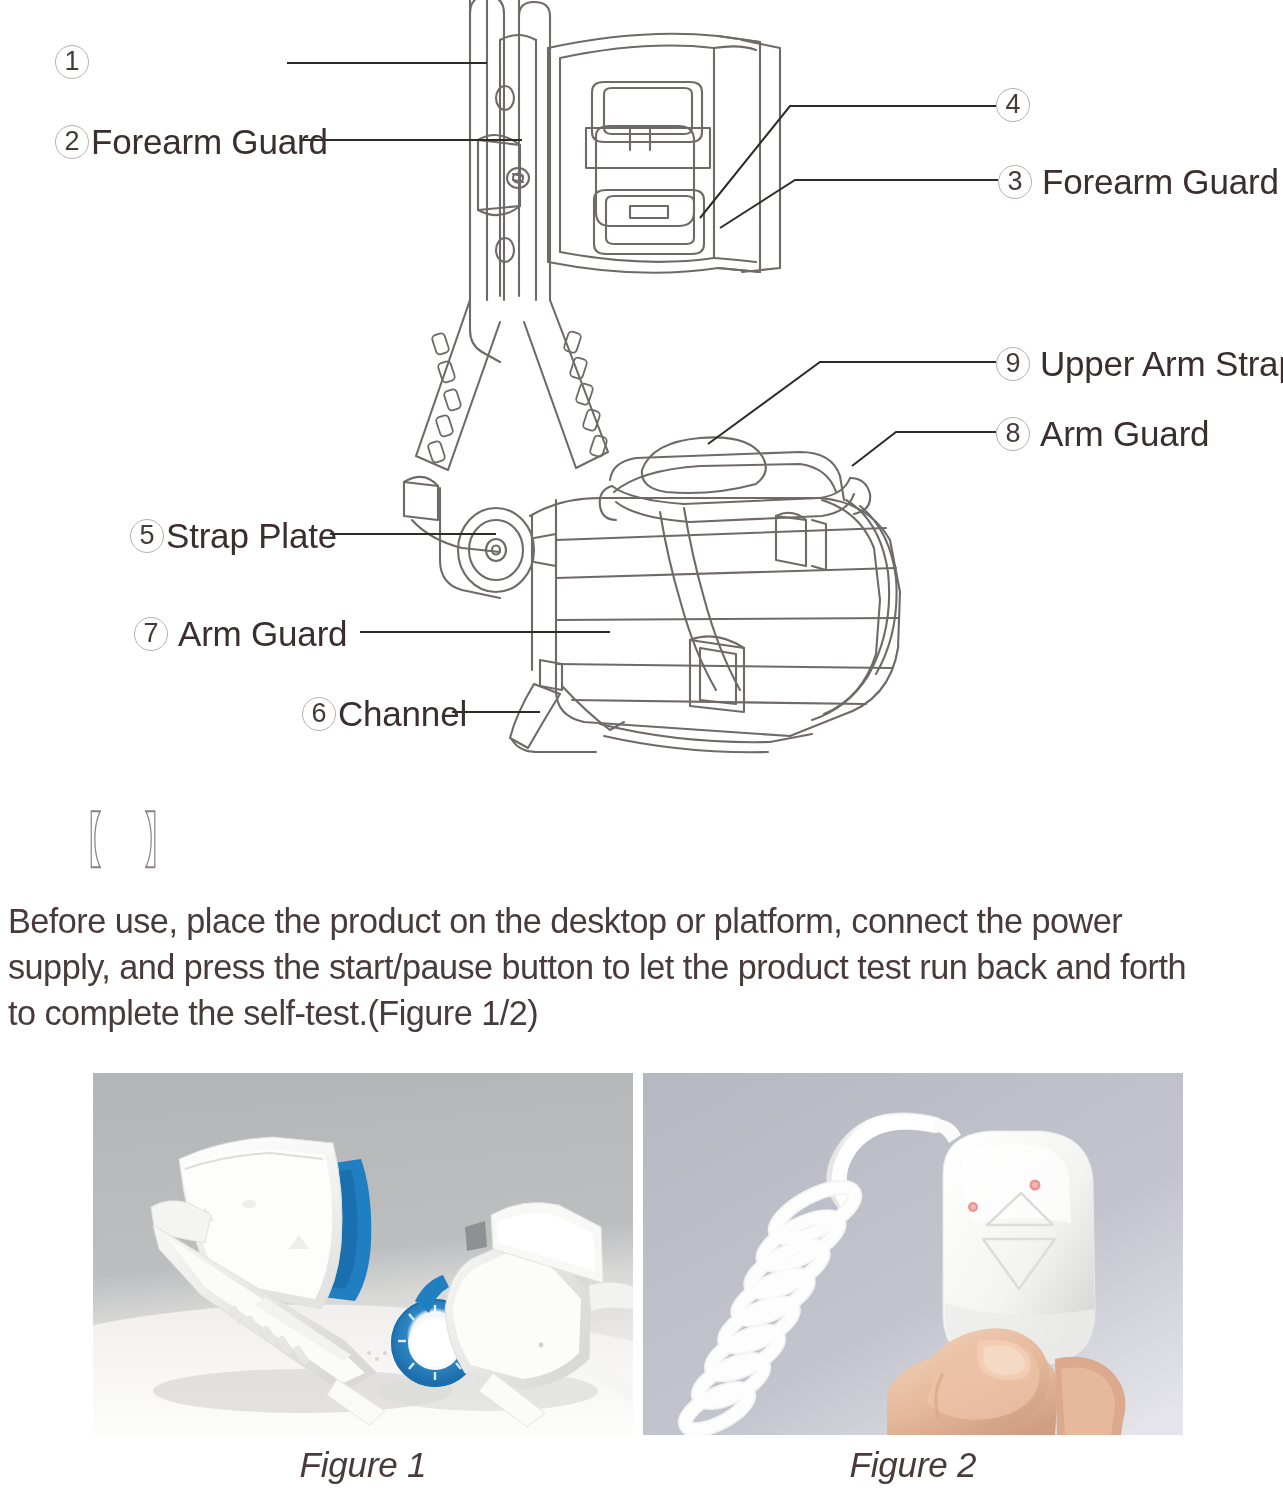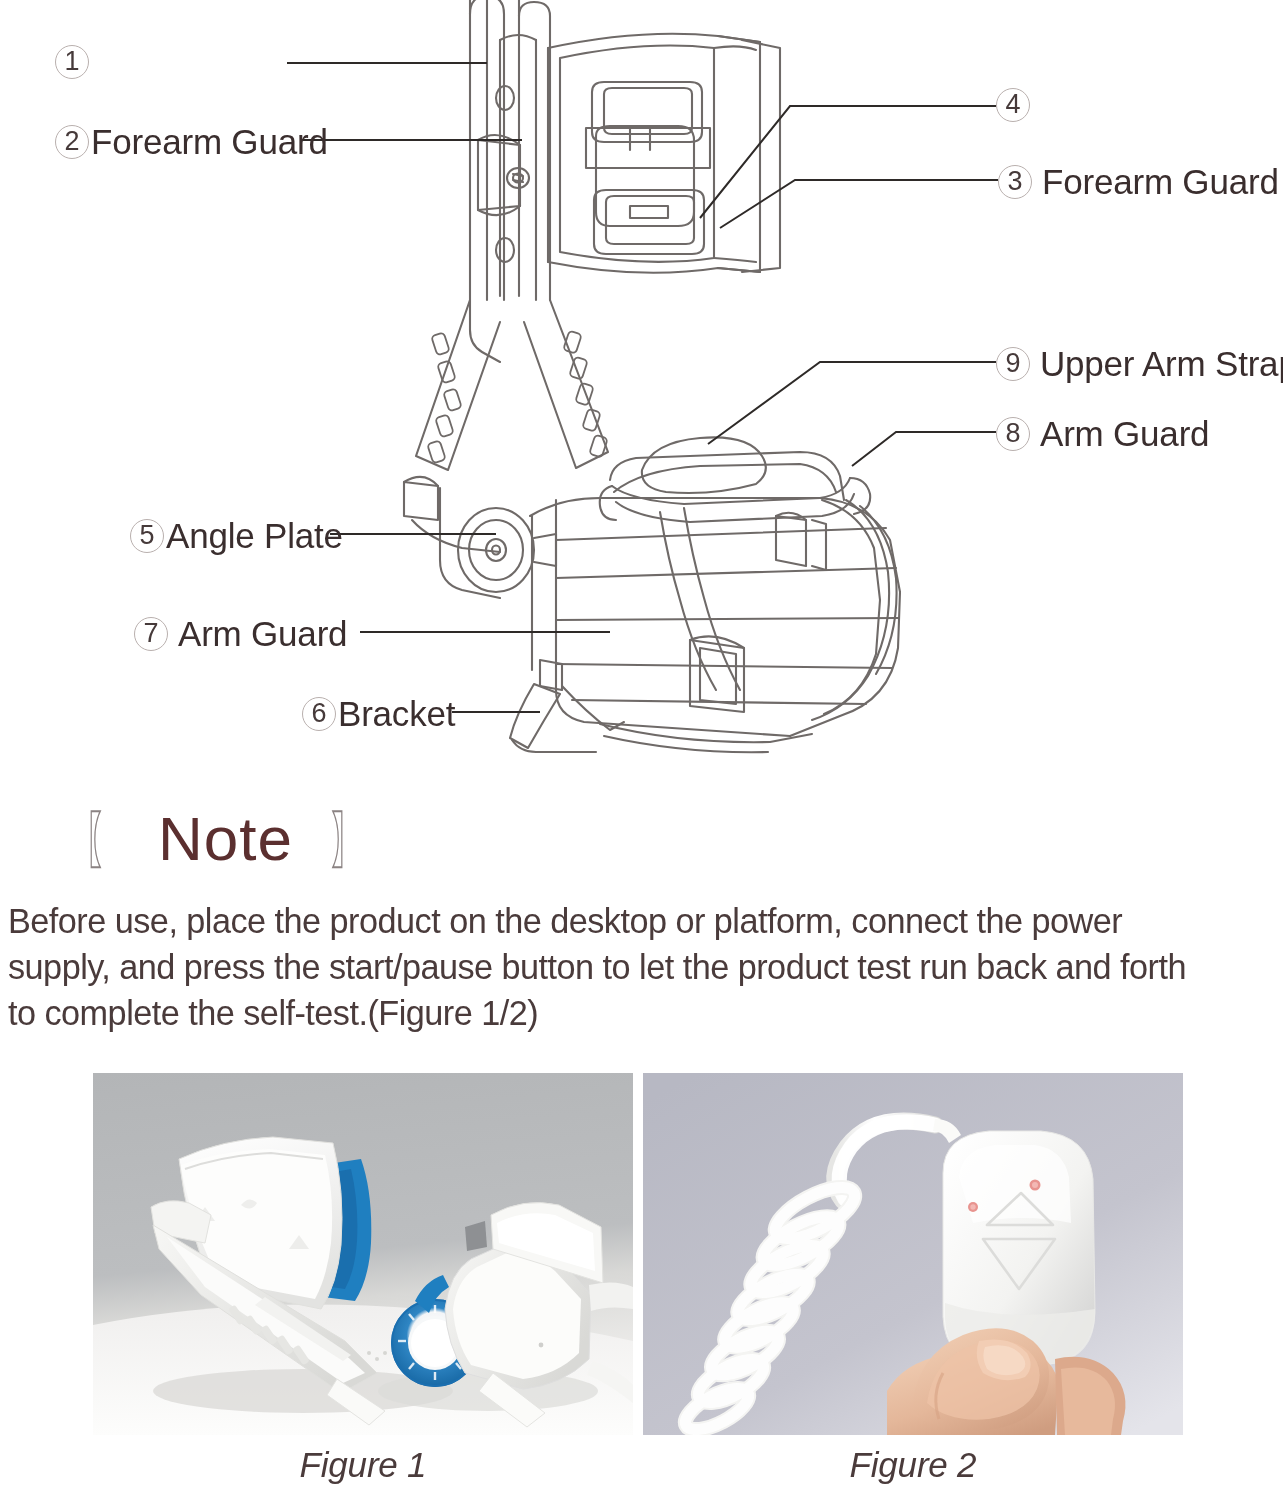--- a/index.html
+++ b/index.html
@@ -311,38 +311,37 @@
     <span class="txt">Upper Arm Strap</span>
   </div>
 
   <div class="callout gap" style="left:996px; top:414px;">
     <span class="num">8</span>
     <span class="txt">Arm Guard</span>
   </div>
 
   <div class="callout" style="left:130px; top:516px;">
     <span class="num">5</span>
-    <span class="txt">Angle Plate</span>
+    <span class="txt">Strap Plate</span>
   </div>
 
   <div class="callout gap" style="left:134px; top:614px;">
     <span class="num">7</span>
     <span class="txt">Arm Guard</span>
   </div>
 
   <div class="callout" style="left:302px; top:694px;">
     <span class="num">6</span>
-    <span class="txt">Bracket</span>
+    <span class="txt">Channel</span>
   </div>
 </div>
 
 <div id="note-block">
   <div id="note-heading">
     <span class="brk">〖</span>
-    <span class="note-word">Note</span>
     <span class="brk">〗</span>
   </div>
   <div id="note-body">Before use, place the product on the desktop or platform, connect the power supply, and press the start/pause button to let the product test run back and forth to complete the self-test.(Figure 1/2)</div>
 </div>
 
 <div id="figures">
 
   <div class="figure" id="figure-1">
     <div class="photo">
       <svg class="photo-svg" width="540" height="362" viewBox="0 0 540 362">

